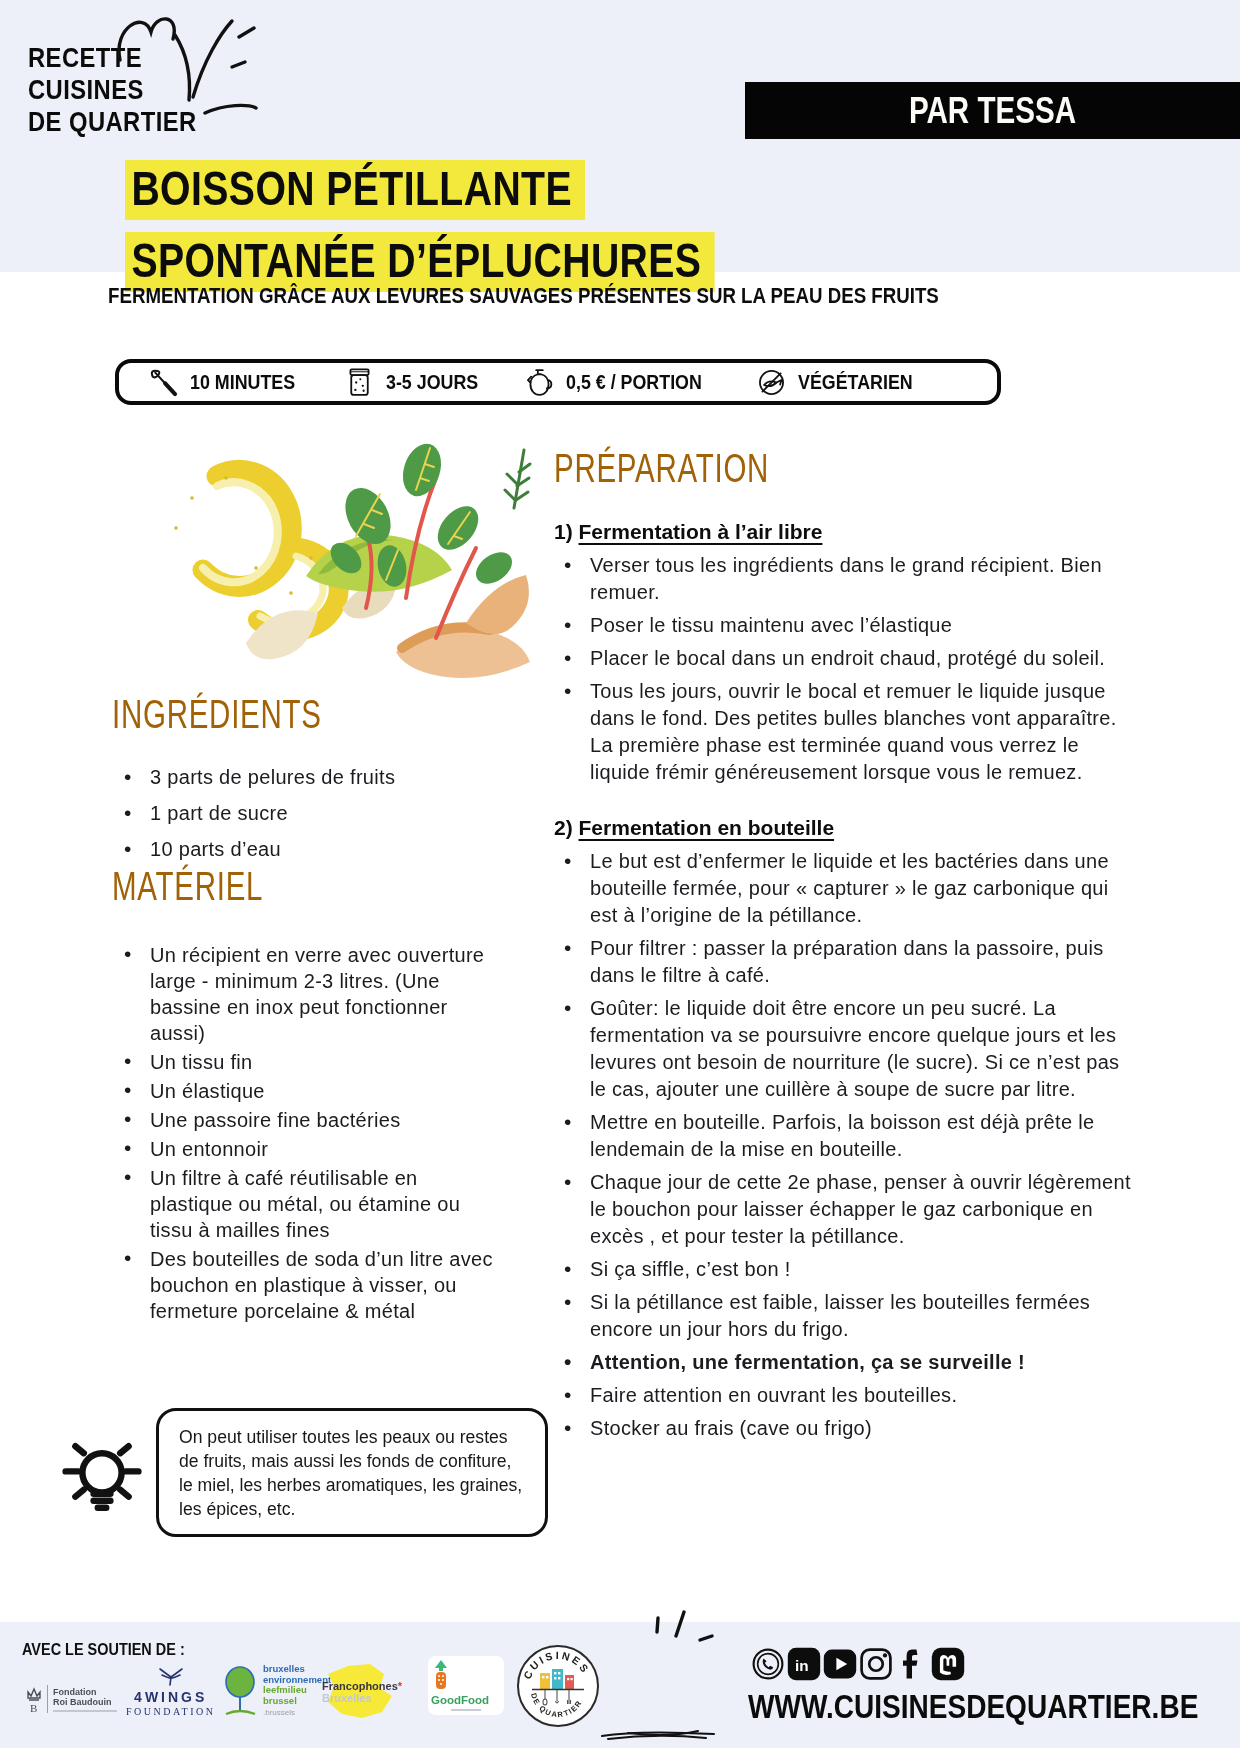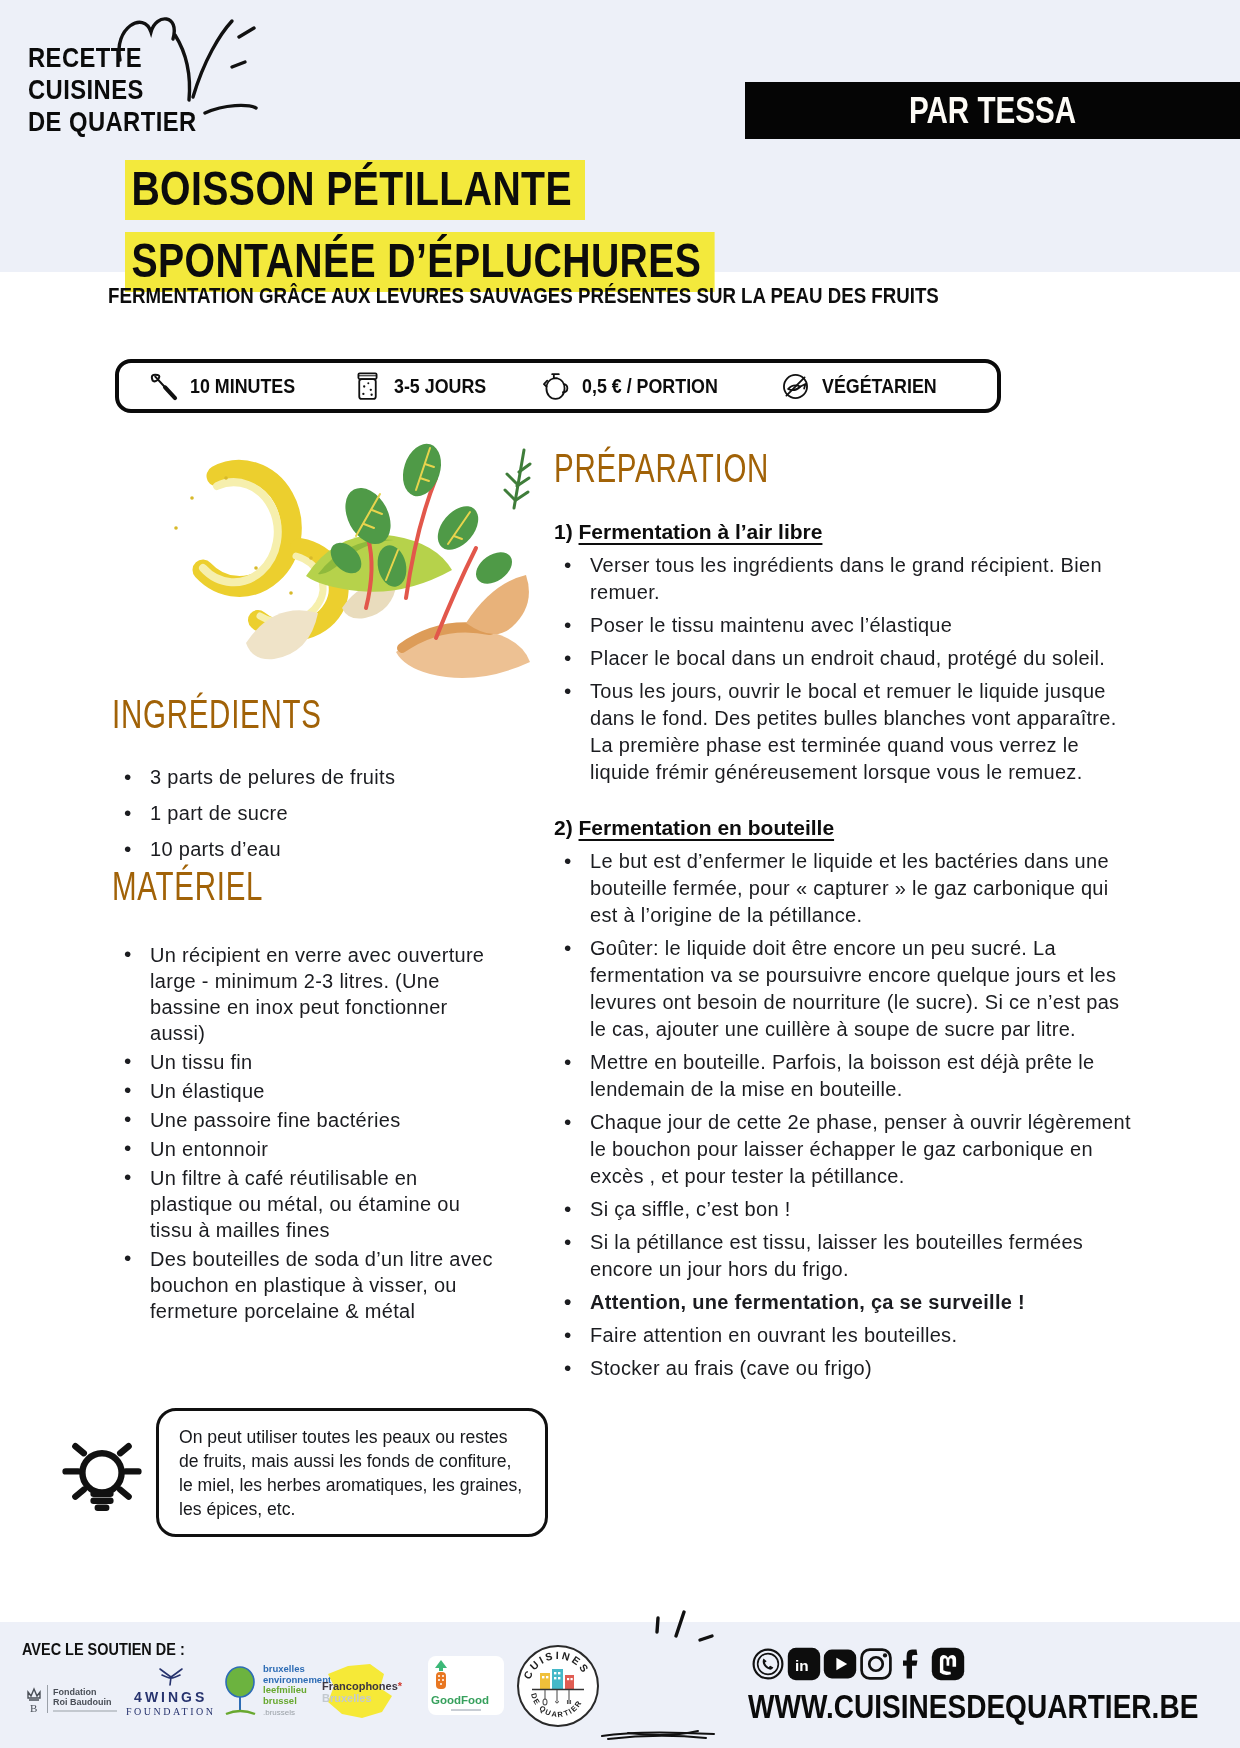--- a/index.html
+++ b/index.html
@@ -21,23 +21,23 @@
 
   
   .title{left:125px;top:160px}
   .title .line{margin-bottom:5px;line-height:54px}
   .title .bg{display:inline-block;background:#f3e93c;color:#0c0c0c;padding:1px 16px 5px 8px;
              font-size:49px;font-weight:700;letter-spacing:.5px;transform:scaleX(.8);
              transform-origin:0 50%;white-space:nowrap}
   .subtitle{left:108px;top:283px;font-size:22px;font-weight:700;color:#0d0d0d}
 
   
-  .infobar{left:115px;top:359px;width:886px;height:54px;background:#fff;border:4px solid #0a0a0a;
+  .infobar{left:115px;top:359px;width:886px;height:46px;background:#fff;border:4px solid #0a0a0a;
            border-radius:16px;display:flex;align-items:center;justify-content:space-between;
-           padding:0 40px 0 28px;box-sizing:border-box}
+           padding:0 64px 0 28px;box-sizing:border-box}
   .ib-item{display:flex;align-items:center;gap:10px}
   .ib-item svg{width:33px;height:33px;flex:none}
   .ib-label{font-size:21px;font-weight:700;display:inline-block;transform:scaleX(.85);
             transform-origin:0 50%;white-space:nowrap;color:#0c0c0c}
 
   
   .h-big{font-weight:400;font-size:41px;letter-spacing:1px;color:#a16207;line-height:56px}
 
   
   .blist{list-style:none;margin:0;padding:0;font-size:20px;line-height:27px;letter-spacing:.3px;color:#1b1c20}
@@ -290,25 +290,26 @@
         </ul>
     </div>
 
     <div class="step2">
       <div class="step-title">
         <span>2)</span>
         <span class="ut">Fermentation en bouteille</span>
       </div>
       <ul class="blist">
           <li>Le but est d’enfermer le liquide et les bactéries dans une bouteille fermée, pour « capturer » le gaz carbonique qui est à l’origine de la pétillance.</li>
+          <li>Pour filtrer : passer la préparation dans la passoire, puis dans le filtre à café.</li>
           <li>Goûter: le liquide doit être encore un peu sucré. La fermentation va se poursuivre encore quelque jours et les levures ont besoin de nourriture (le sucre). Si ce n’est pas le cas, ajouter une cuillère à soupe de sucre par litre.</li>
           <li>Mettre en bouteille. Parfois, la boisson est déjà prête le lendemain de la mise en bouteille.</li>
           <li>Chaque jour de cette 2e phase, penser à ouvrir légèrement le bouchon pour laisser échapper le gaz carbonique en excès , et pour tester la pétillance.</li>
           <li>Si ça siffle, c’est bon !</li>
-          <li>Si la pétillance est tissu, laisser les bouteilles fermées encore un jour hors du frigo.</li>
+          <li>Si la pétillance est faible, laisser les bouteilles fermées encore un jour hors du frigo.</li>
           <li class="bold">Attention, une fermentation, ça se surveille !</li>
           <li>Faire attention en ouvrant les bouteilles.</li>
           <li>Stocker au frais (cave ou frigo)</li>
         </ul>
     </div>
   </div>
 
   <div class="abs footer-band"></div>
   <div class="abs support">
     <span class="cnd85">AVEC LE SOUTIEN DE :</span>

